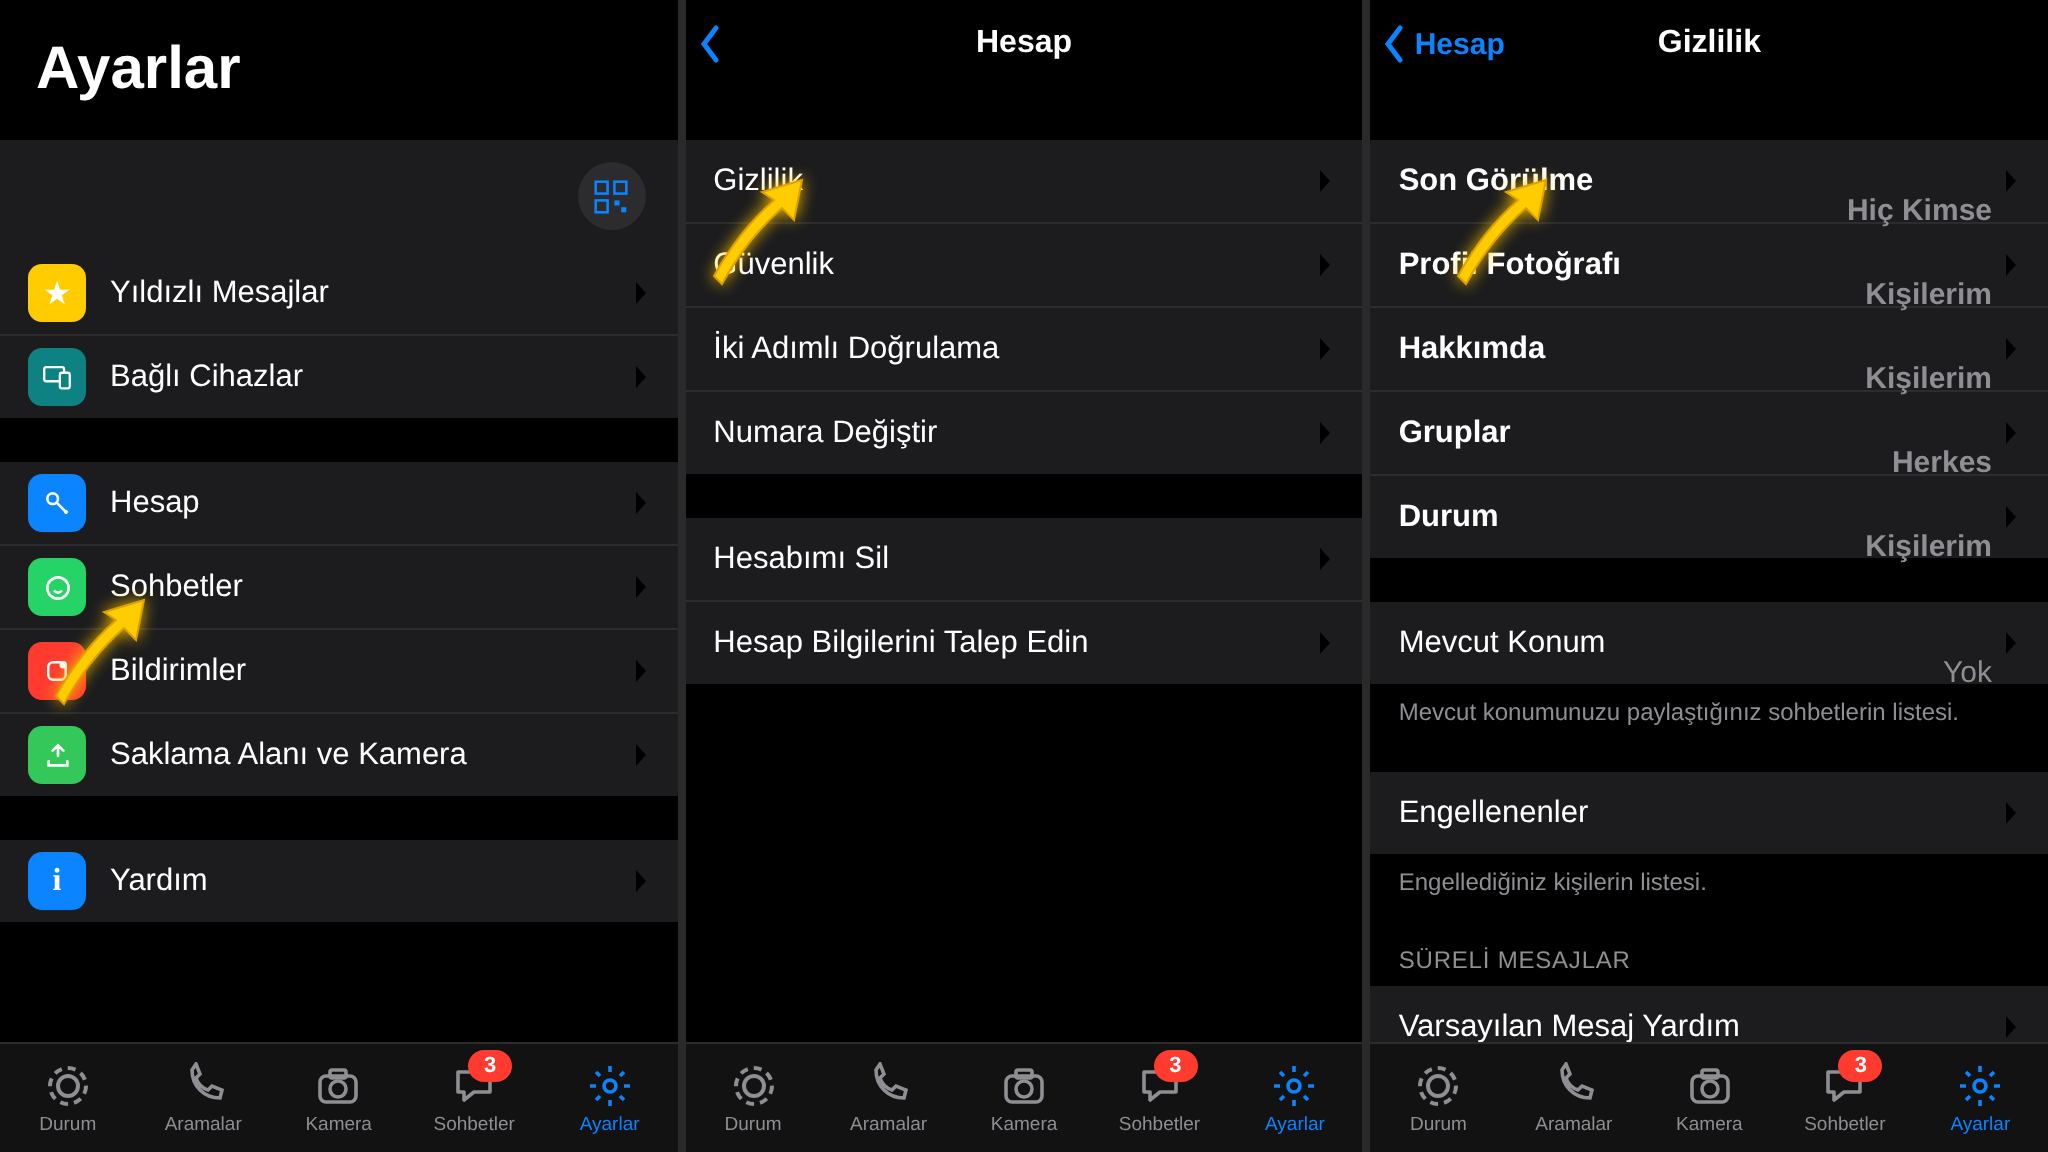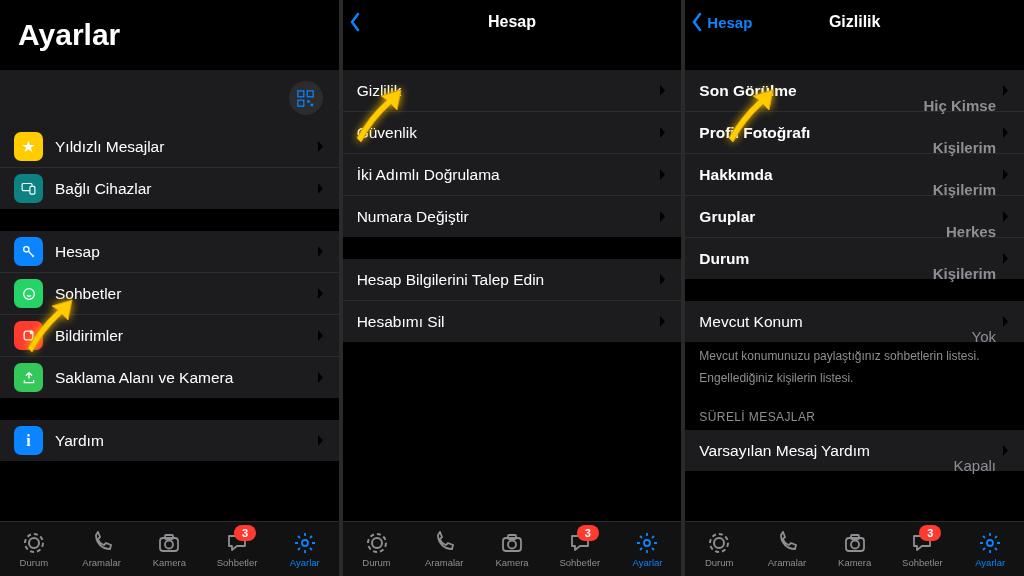--- a/index.html
+++ b/index.html
@@ -279,29 +279,29 @@
             <div class="lbl">Numara Değiştir</div>
             <span class="chev">
               <svg viewBox="0 0 8 13">
                 <use href="#chev"></use>
               </svg>
             </span>
           </div>
       </div>
       <div class="group">
         <div class="row">
+            <div class="lbl">Hesabımı Sil</div>
+            <span class="chev">
+              <svg viewBox="0 0 8 13">
+                <use href="#chev"></use>
+              </svg>
+            </span>
+          </div>
+        <div class="row">
             <div class="lbl">Hesap Bilgilerini Talep Edin</div>
-            <span class="chev">
-              <svg viewBox="0 0 8 13">
-                <use href="#chev"></use>
-              </svg>
-            </span>
-          </div>
-        <div class="row">
-            <div class="lbl">Hesabımı Sil</div>
             <span class="chev">
               <svg viewBox="0 0 8 13">
                 <use href="#chev"></use>
               </svg>
             </span>
           </div>
       </div>
     </div>
 
     <div class="arrow" style="left:6px;top:86px;"><svg viewBox="0 0 60 60">
@@ -419,20 +419,30 @@
             <div class="val">Yok</div>
             <span class="chev">
               <svg viewBox="0 0 8 13">
                 <use href="#chev"></use>
               </svg>
             </span>
           </div>
       </div>
       <div class="footer-note">Mevcut konumunuzu paylaştığınız sohbetlerin listesi.</div>
 
+      <div class="group">
+        <div class="row">
+            <div class="lbl">Engellenenler</div>
+            <span class="chev">
+              <svg viewBox="0 0 8 13">
+                <use href="#chev"></use>
+              </svg>
+            </span>
+          </div>
+      </div>
       <div class="footer-note">Engellediğiniz kişilerin listesi.</div>
 
       <div class="section-hdr">SÜRELİ MESAJLAR</div>
       <div class="group" style="margin-top:0;">
         <div class="row">
             <div class="lbl">Varsayılan Mesaj Yardım</div>
             <div class="val">Kapalı</div>
             <span class="chev">
               <svg viewBox="0 0 8 13">
                 <use href="#chev"></use>

